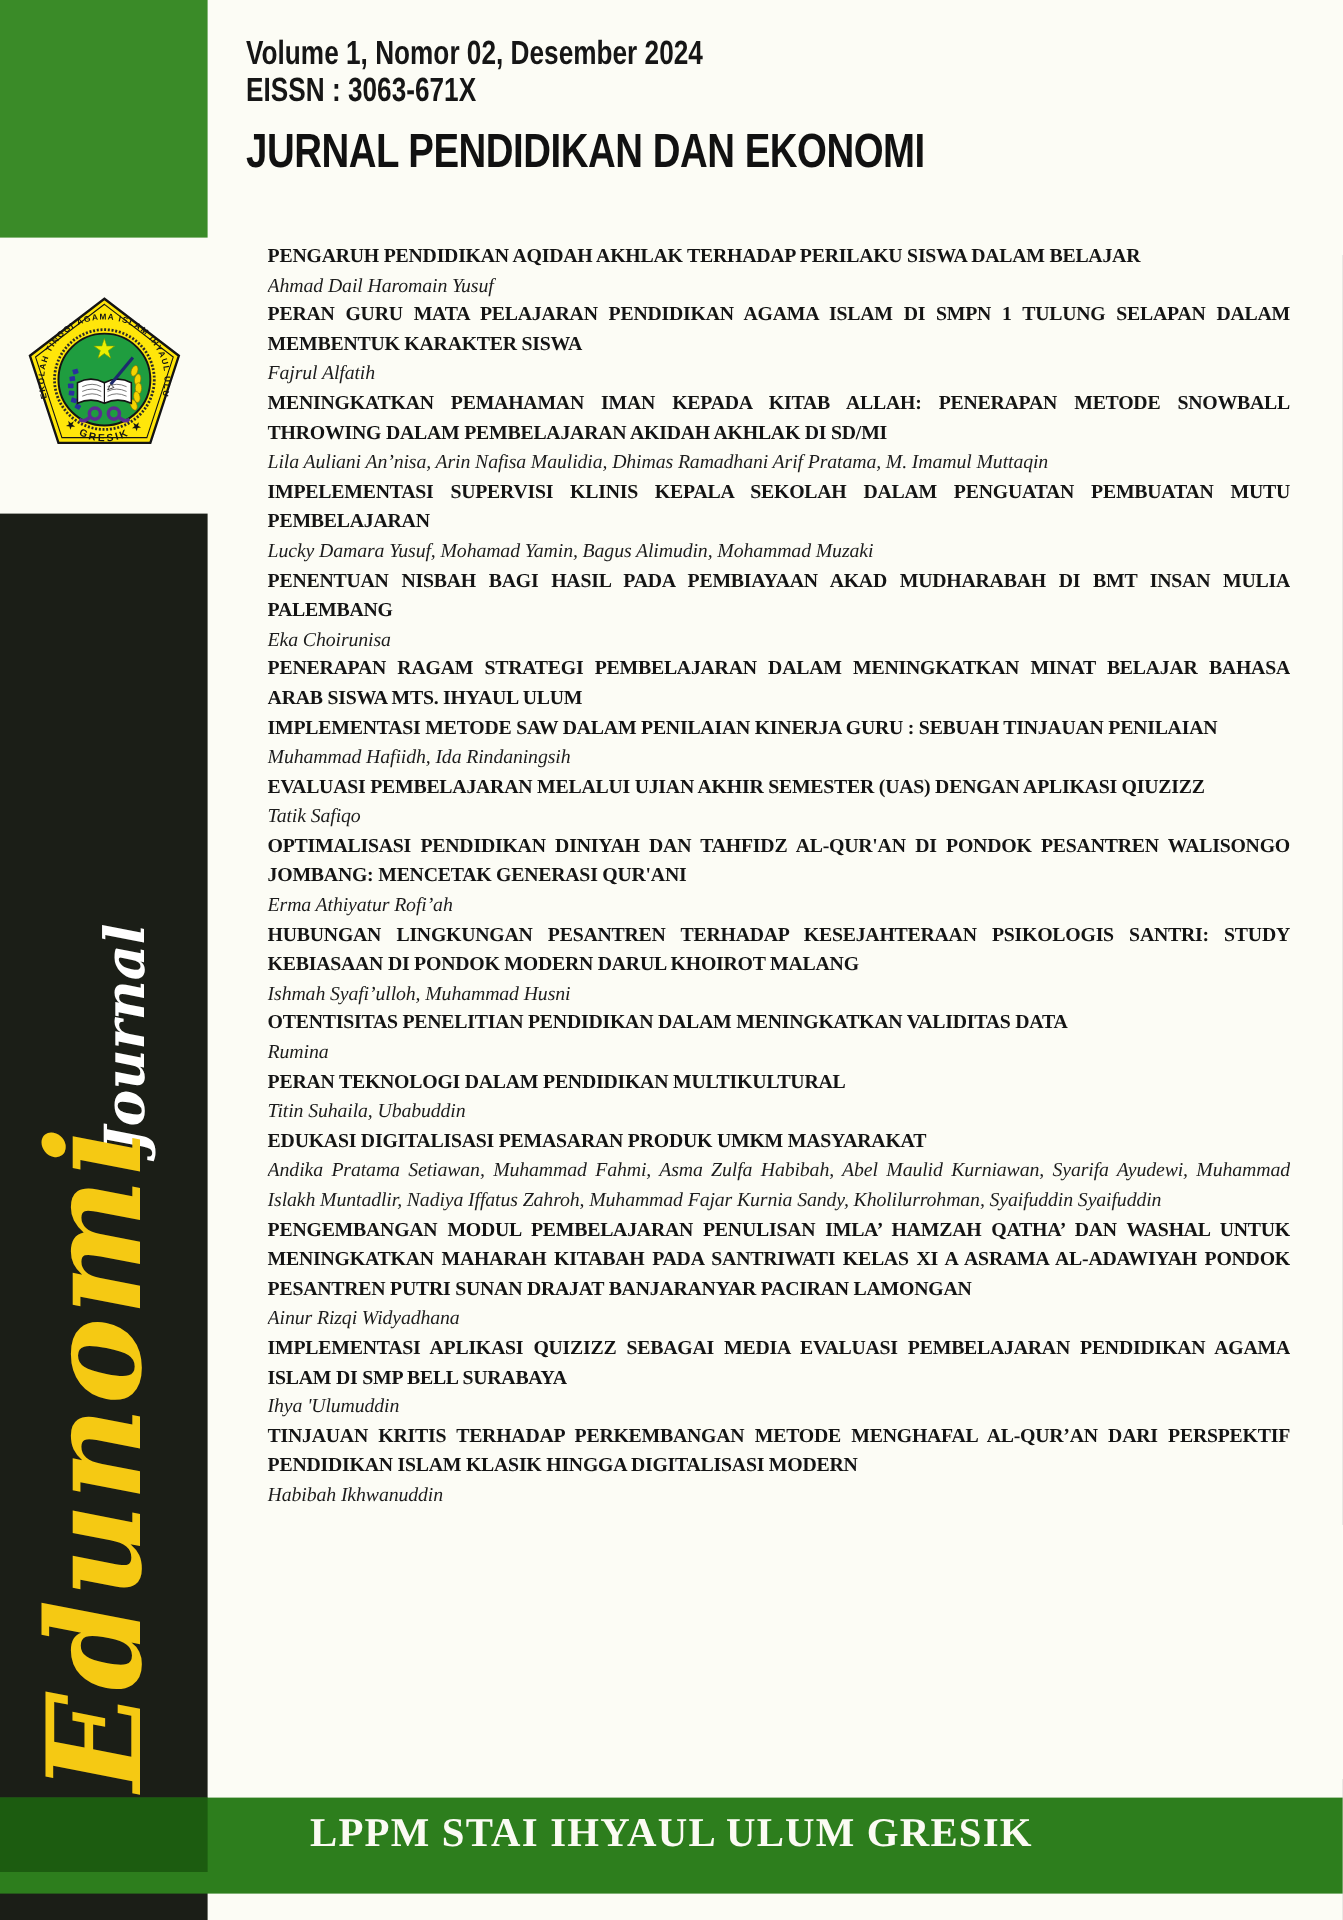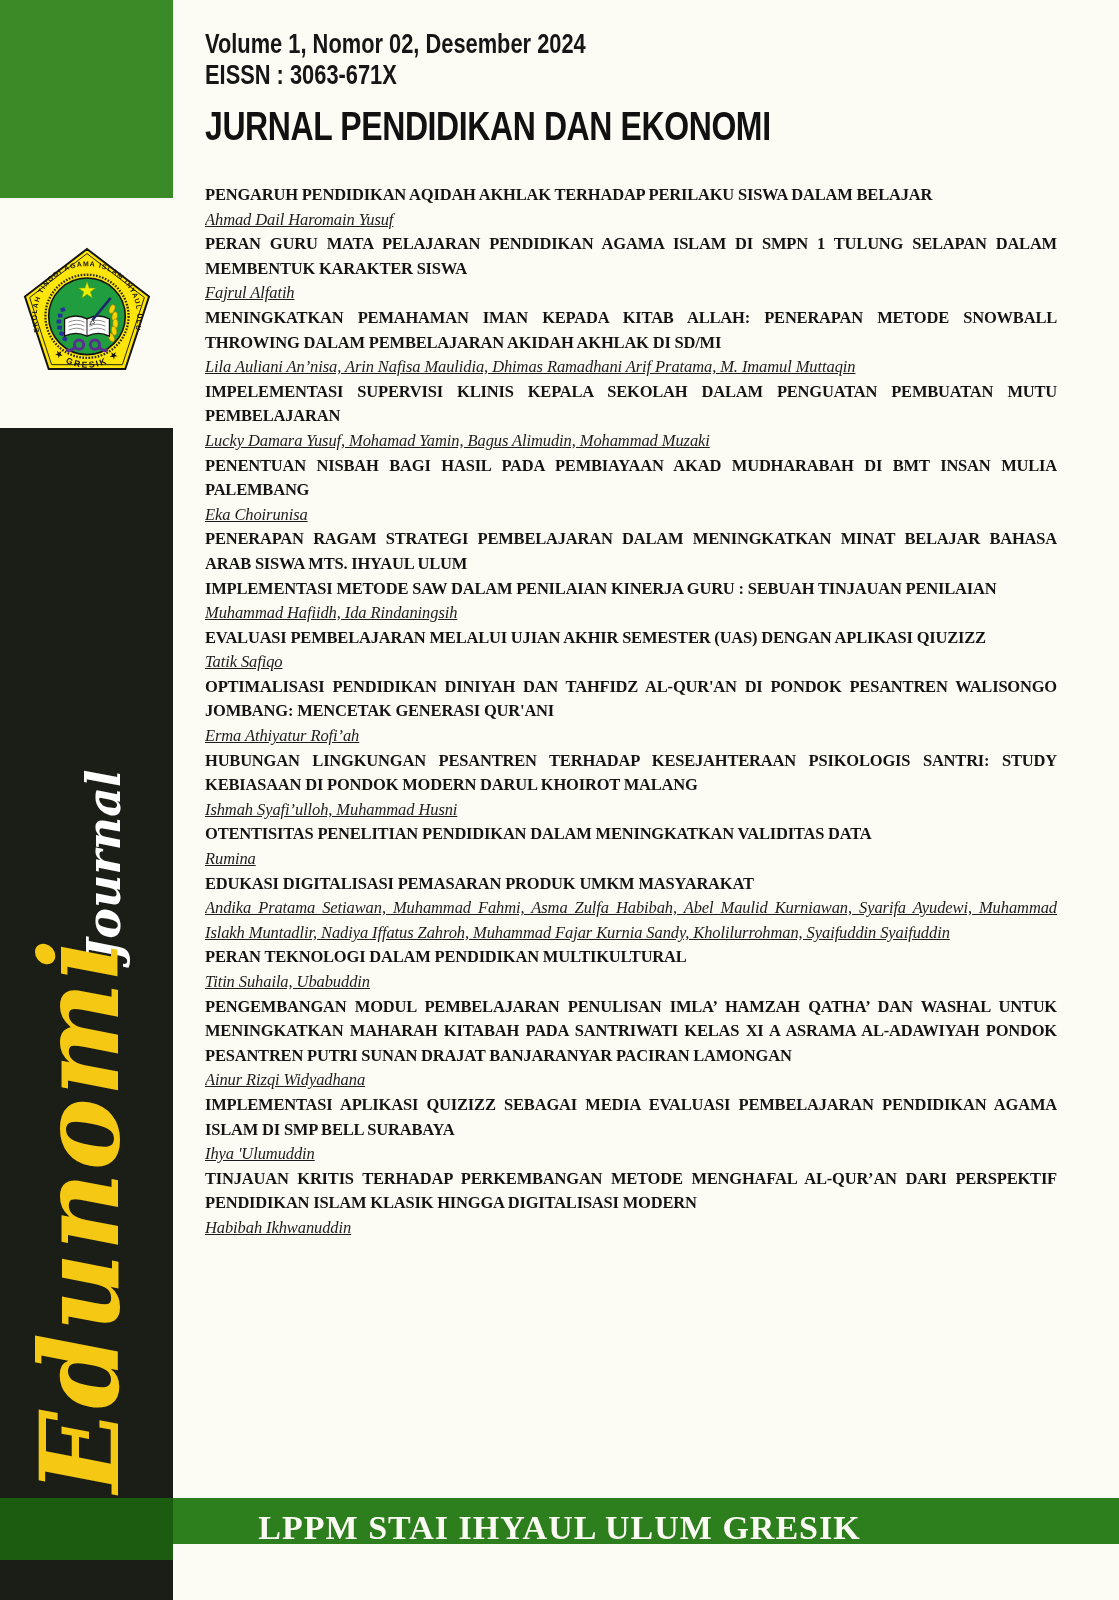--- a/index.html
+++ b/index.html
@@ -60,33 +60,33 @@
     position:absolute;left:205px;top:104px;margin:0;
     font-family:"Liberation Sans",sans-serif;
     font-weight:bold;font-size:40px;line-height:44px;
     transform:scaleX(0.80);transform-origin:left top;
     white-space:nowrap;color:#111;
     letter-spacing:-0.5px;
   }
   
   .articles{
     position:absolute;left:205px;top:183px;width:852px;height:1313px;
-    margin:0;padding:0;list-style:none;overflow:hidden;
+    margin:18px;padding:0;list-style:none;overflow:hidden;
   }
   .article-title{
     font-weight:bold;font-size:16.5px;line-height:24.6px;
     letter-spacing:-0.2px;text-align:justify;color:#141414;
   }
   .article-authors{
     font-style:italic;font-size:16.5px;line-height:24.6px;
-    letter-spacing:-0.1px;text-align:justify;color:#1c1c1c;text-decoration:underline;
+    letter-spacing:-0.1px;text-align:justify;color:#1c1c1c;
   }
   
   .banner{
-    position:absolute;left:0;top:1498px;width:1119px;height:46px;
+    position:absolute;left:0;top:1498px;width:1119px;height:80px;
     background:var(--banner-green,#2d7e1d);
   }
   .banner-left-shade{
     position:absolute;left:0;top:0;width:173px;height:62px;
     background:var(--banner-green-dark,#1c5c10);
   }
   .banner-text{
     position:absolute;left:0;top:0;width:100%;height:62px;
     line-height:60px;text-align:center;
     font-family:"Liberation Serif",serif;
@@ -209,26 +209,26 @@
       </li>
     <li>
         <div class="article-title">HUBUNGAN LINGKUNGAN PESANTREN TERHADAP KESEJAHTERAAN PSIKOLOGIS SANTRI: STUDY KEBIASAAN DI PONDOK MODERN DARUL KHOIROT MALANG</div>
         <div class="article-authors">Ishmah Syafi’ulloh, Muhammad Husni</div>
       </li>
     <li>
         <div class="article-title">OTENTISITAS PENELITIAN PENDIDIKAN DALAM MENINGKATKAN VALIDITAS DATA</div>
         <div class="article-authors">Rumina</div>
       </li>
     <li>
+        <div class="article-title">PERAN TEKNOLOGI DALAM PENDIDIKAN MULTIKULTURAL</div>
+        <div class="article-authors">Titin Suhaila, Ubabuddin</div>
+      </li>
+    <li>
         <div class="article-title">EDUKASI DIGITALISASI PEMASARAN PRODUK UMKM MASYARAKAT</div>
         <div class="article-authors">Andika Pratama Setiawan, Muhammad Fahmi, Asma Zulfa Habibah, Abel Maulid Kurniawan, Syarifa Ayudewi, Muhammad Islakh Muntadlir, Nadiya Iffatus Zahroh, Muhammad Fajar Kurnia Sandy, Kholilurrohman, Syaifuddin Syaifuddin</div>
-      </li>
-    <li>
-        <div class="article-title">PERAN TEKNOLOGI DALAM PENDIDIKAN MULTIKULTURAL</div>
-        <div class="article-authors">Titin Suhaila, Ubabuddin</div>
       </li>
     <li>
         <div class="article-title">PENGEMBANGAN MODUL PEMBELAJARAN PENULISAN IMLA’ HAMZAH QATHA’ DAN WASHAL UNTUK MENINGKATKAN MAHARAH KITABAH PADA SANTRIWATI KELAS XI A ASRAMA AL-ADAWIYAH PONDOK PESANTREN PUTRI SUNAN DRAJAT BANJARANYAR PACIRAN LAMONGAN</div>
         <div class="article-authors">Ainur Rizqi Widyadhana</div>
       </li>
     <li>
         <div class="article-title">IMPLEMENTASI APLIKASI QUIZIZZ SEBAGAI MEDIA EVALUASI PEMBELAJARAN PENDIDIKAN AGAMA ISLAM DI SMP BELL SURABAYA</div>
         <div class="article-authors">Ihya 'Ulumuddin</div>
       </li>
     <li>

